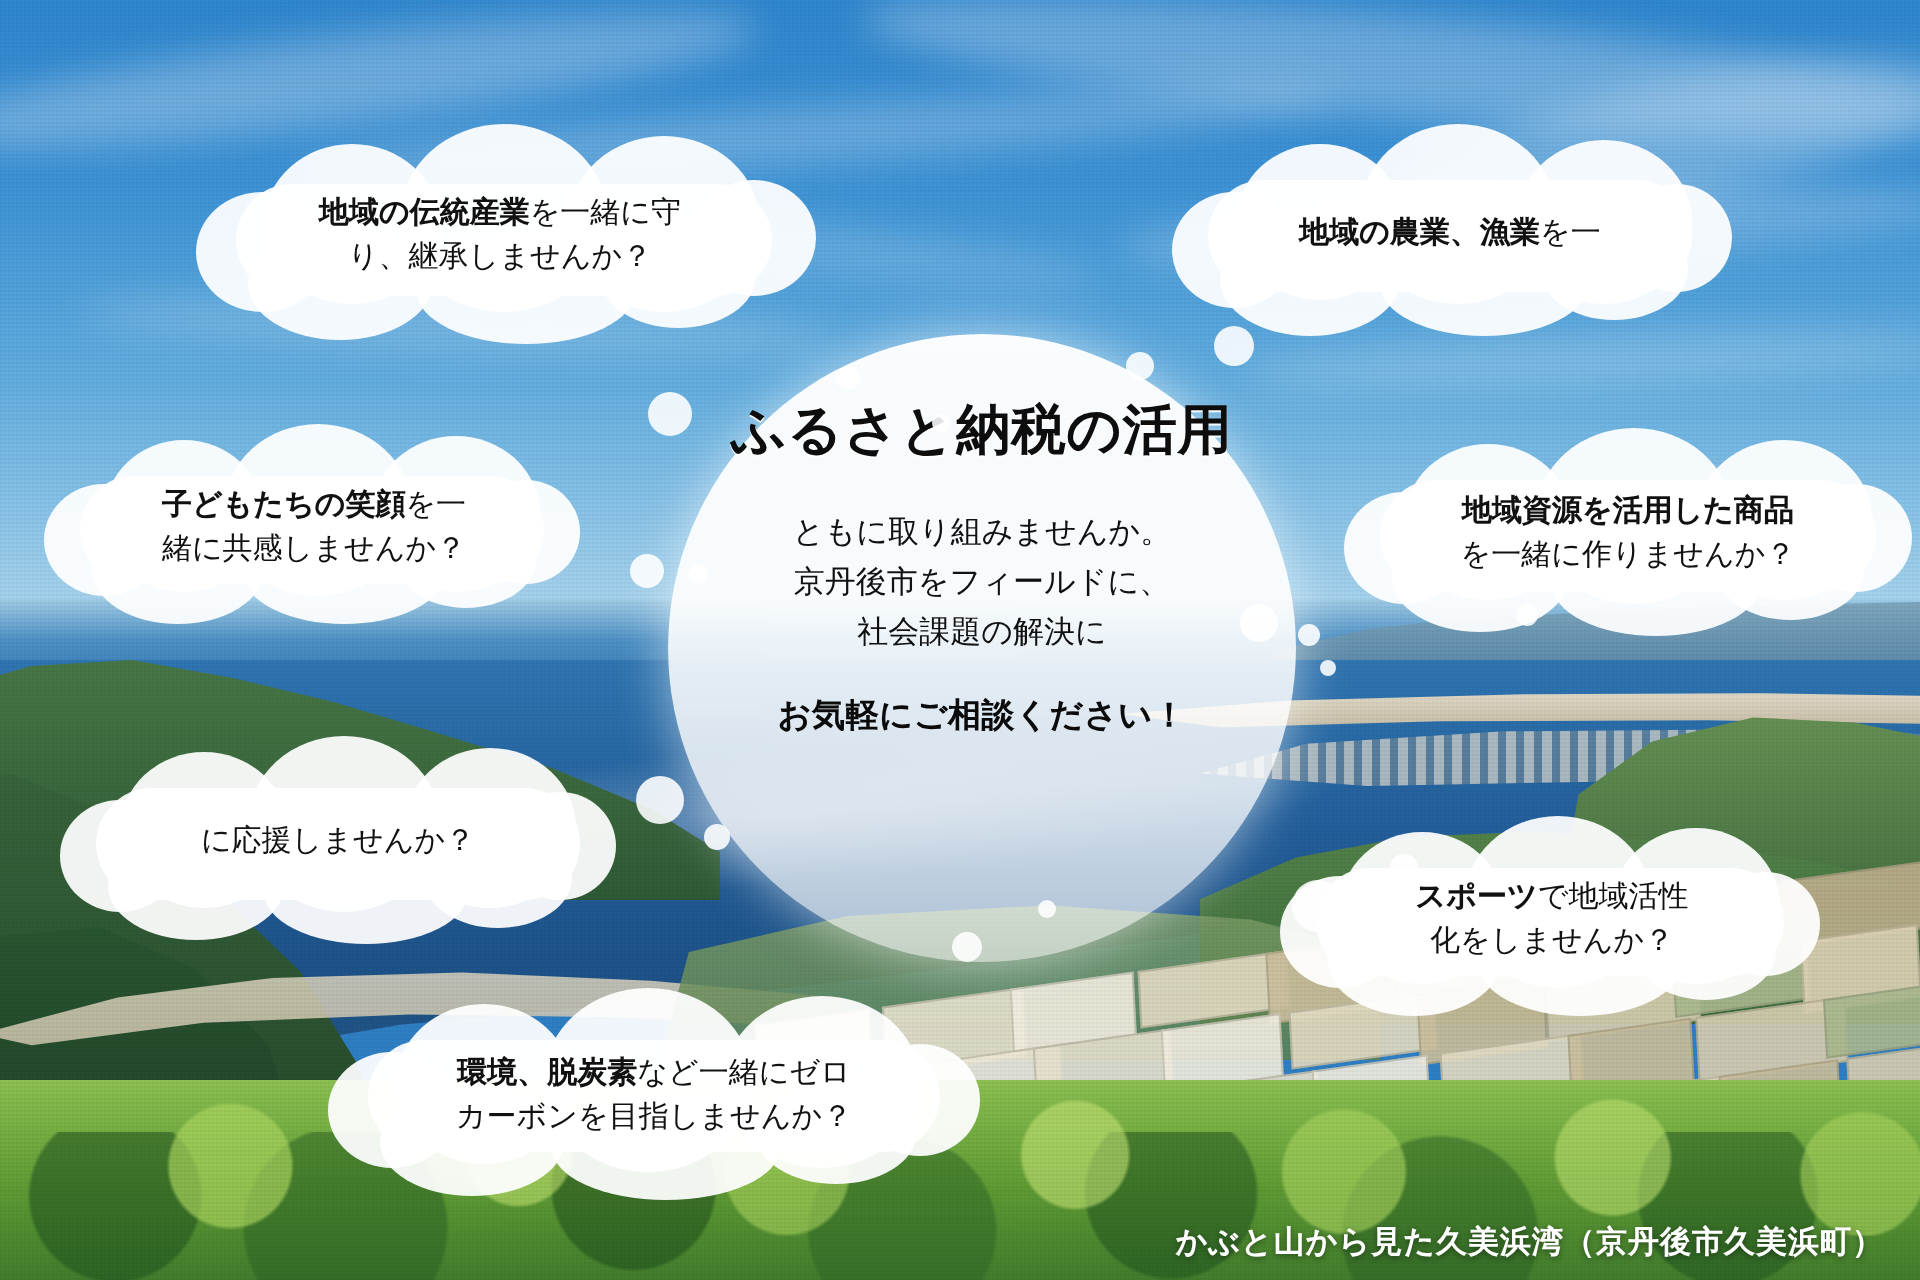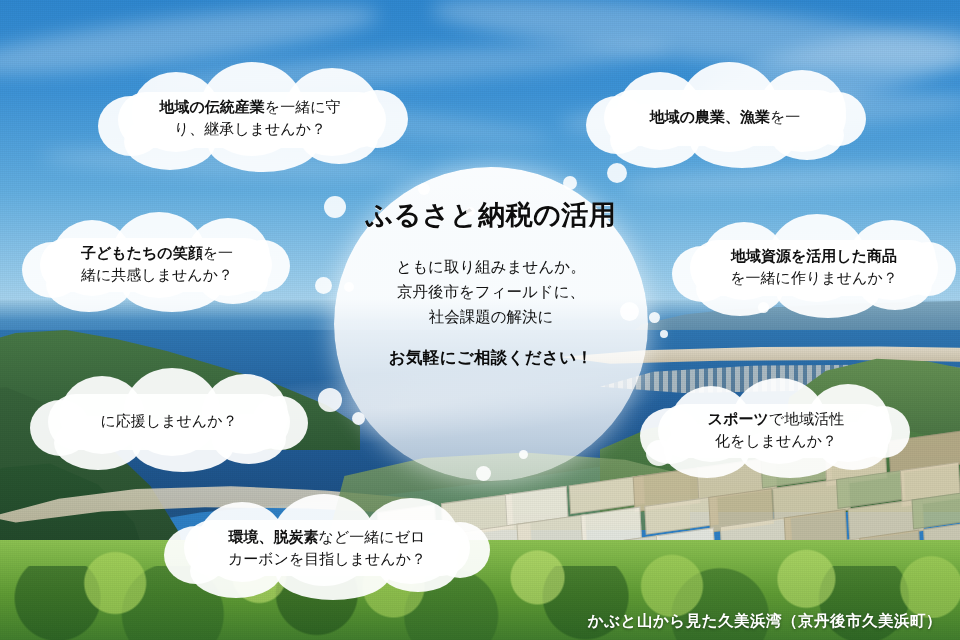--- a/index.html
+++ b/index.html
@@ -370,21 +370,21 @@
     <div class="puff" style="left:226px;top:28px;width:56px;height:54px;"></div>
     <div class="puff" style="left:28px;top:48px;width:88px;height:54px;"></div>
     <div class="puff" style="left:106px;top:52px;width:102px;height:52px;"></div>
     <div class="puff" style="left:186px;top:46px;width:74px;height:50px;"></div>
     <div class="body" style="left:22px;top:26px;width:242px;height:56px;"></div>
     <div class="txt">
       <div class="ln">に応援しませんか？</div>
     </div>
   </div>
 
-  <div class="bubble" id="bub-5" style="left:636px;top:378px;width:280px;height:104px;">
+  <div class="bubble" id="bub-5" style="left:636px;top:408px;width:280px;height:104px;">
     <div class="puff" style="left:4px;top:30px;width:60px;height:56px;"></div>
     <div class="puff" style="left:34px;top:8px;width:82px;height:76px;"></div>
     <div class="puff" style="left:96px;top:0px;width:94px;height:86px;"></div>
     <div class="puff" style="left:170px;top:6px;width:84px;height:78px;"></div>
     <div class="puff" style="left:220px;top:28px;width:54px;height:52px;"></div>
     <div class="puff" style="left:28px;top:46px;width:86px;height:54px;"></div>
     <div class="puff" style="left:104px;top:50px;width:100px;height:50px;"></div>
     <div class="puff" style="left:182px;top:44px;width:70px;height:48px;"></div>
     <div class="body" style="left:22px;top:26px;width:234px;height:54px;"></div>
     <div class="txt">

